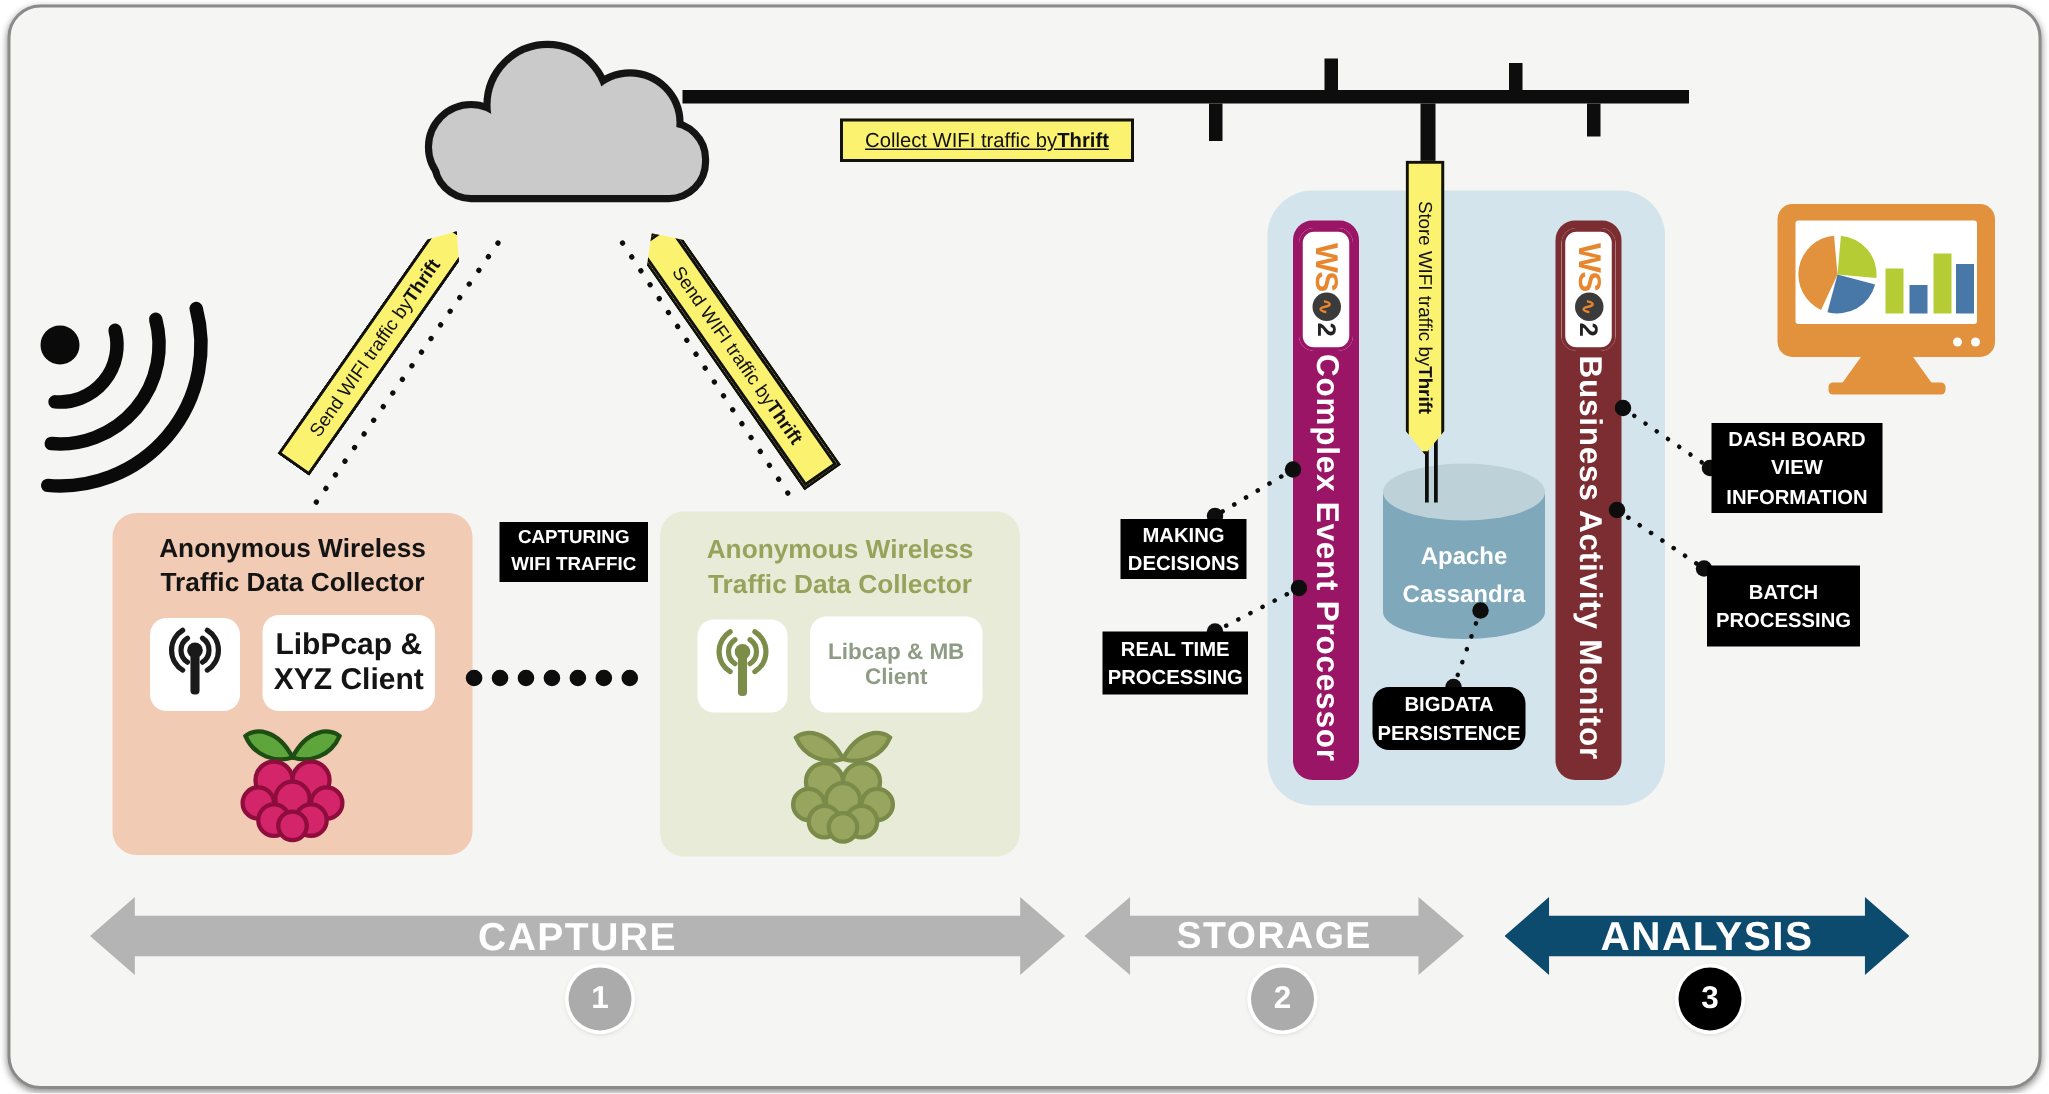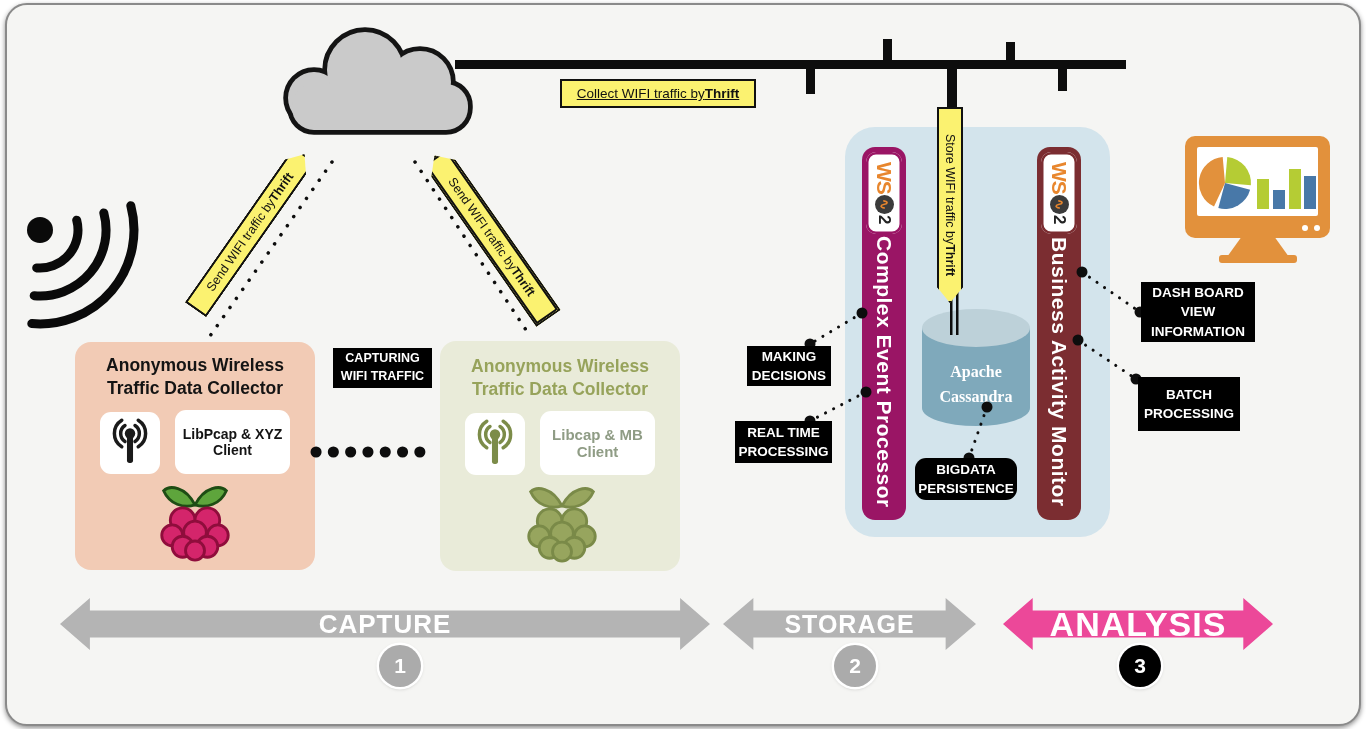--- a/index.html
+++ b/index.html
@@ -148,21 +148,21 @@
         <circle cx="30" cy="20" r="6" fill="#1a1a1a"></circle>
         <rect x="26.5" y="20" width="7" height="34" rx="3" fill="#1a1a1a"></rect>
         <g stroke="#1a1a1a" stroke-width="4" fill="none" stroke-linecap="round">
           <path d="M 24.2,10.8 A 11,11 0 0 0 24.2,29.2"></path>
             <path d="M 20.5,4.7 A 18,18 0 0 0 20.5,35.3"></path>
           <path d="M 35.8,10.8 A 11,11 0 0 1 35.8,29.2"></path>
             <path d="M 39.5,4.7 A 18,18 0 0 1 39.5,35.3"></path>
         </g>
       </svg>
     </div>
-    <div class="whitebox abs" style="left:100px;top:68px;width:115px;height:64px;font-size:14px;color:#141414;padding:0 6px;box-sizing:border-box;">LibPcap &amp; XYZ Client</div>
+    <div class="whitebox abs" style="left:100px;top:68px;width:115px;height:64px;font-size:20px;color:#141414;padding:0 6px;box-sizing:border-box;">LibPcap &amp; XYZ Client</div>
     <svg class="abs" style="left:82px;top:140px;" width="76" height="82" viewBox="0 0 80 86">
       <g stroke="#1e4d14" stroke-width="3" fill="#5ea53c">
         <path d="M 40,24 C 30,4 13,3 7,9 C 13,23 28,28 40,24 Z"></path>
         <path d="M 40,24 C 50,4 67,3 73,9 C 67,23 52,28 40,24 Z"></path>
       </g>
       <g stroke="#8f0d3c" stroke-width="3" fill="#d4256b">
         <circle cx="27" cy="40" r="13"></circle>
           <circle cx="53" cy="40" r="13"></circle>
         <circle cx="16" cy="56" r="11"></circle>
           <circle cx="64" cy="56" r="11"></circle>
@@ -221,21 +221,21 @@
       </div>
     </div>
     <div class="bar-label">Complex Event Processor</div>
   </div>
 
   <div class="abs" style="left:922px;top:308px;width:108px;height:122px;z-index:3;">
     <svg width="108" height="122" viewBox="0 0 108 122">
       <path d="M 0,20 L 0,100 A 54,18 0 0 0 108,100 L 108,20 Z" fill="#7fa9bb"></path>
       <ellipse cx="54" cy="20" rx="54" ry="19" fill="#bdd1d9"></ellipse>
     </svg>
-    <div class="abs" style="left:0;top:52px;width:108px;text-align:center;color:#fff;font-weight:bold;font-size:16px;line-height:1.55;font-family:Liberation Serif, serif;">
+    <div class="abs" style="left:0;top:52px;width:108px;text-align:center;color:#fff;font-weight:bold;font-size:16px;line-height:1.55;">
       <div>Apache</div>
       <div>Cassandra</div>
     </div>
   </div>
 
   <div class="abs vbar" style="left:1037px;top:147px;width:44px;height:373px;background:#7b2d31;z-index:3;">
     <div class="logo-box" style="box-shadow:inset 0 0 0 2.5px #7b2d31;">
       <div class="wso2">
         <span class="ws">WS</span>
         <span class="o">∿</span>
@@ -288,21 +288,21 @@
   </div>
 
   <div class="abs stage-arrow" style="left:60px;top:598px;width:650px;background:#b4b4b4;
        clip-path:polygon(0 50%,4.6% 0,4.6% 24%,95.4% 24%,95.4% 0,100% 50%,95.4% 100%,95.4% 76%,4.6% 76%,4.6% 100%);">
     <span>CAPTURE</span>
   </div>
   <div class="abs stage-arrow" style="left:723px;top:598px;width:253px;background:#b4b4b4;font-size:25px;
        clip-path:polygon(0 50%,12% 0,12% 24%,88% 24%,88% 0,100% 50%,88% 100%,88% 76%,12% 76%,12% 100%);">
     <span>STORAGE</span>
   </div>
-  <div class="abs stage-arrow" style="left:1003px;top:598px;width:270px;background:#ec4899;font-size:34px;
+  <div class="abs stage-arrow" style="left:1003px;top:598px;width:270px;background:#0c4a6e;font-size:27px;
        clip-path:polygon(0 50%,11% 0,11% 24%,89% 24%,89% 0,100% 50%,89% 100%,89% 76%,11% 76%,11% 100%);">
     <span>ANALYSIS</span>
   </div>
 
   <div class="abs stage-circle" style="left:379px;top:645px;background:#ababab;">
     <span>1</span>
   </div>
   <div class="abs stage-circle" style="left:834px;top:645px;background:#ababab;">
     <span>2</span>
   </div>

